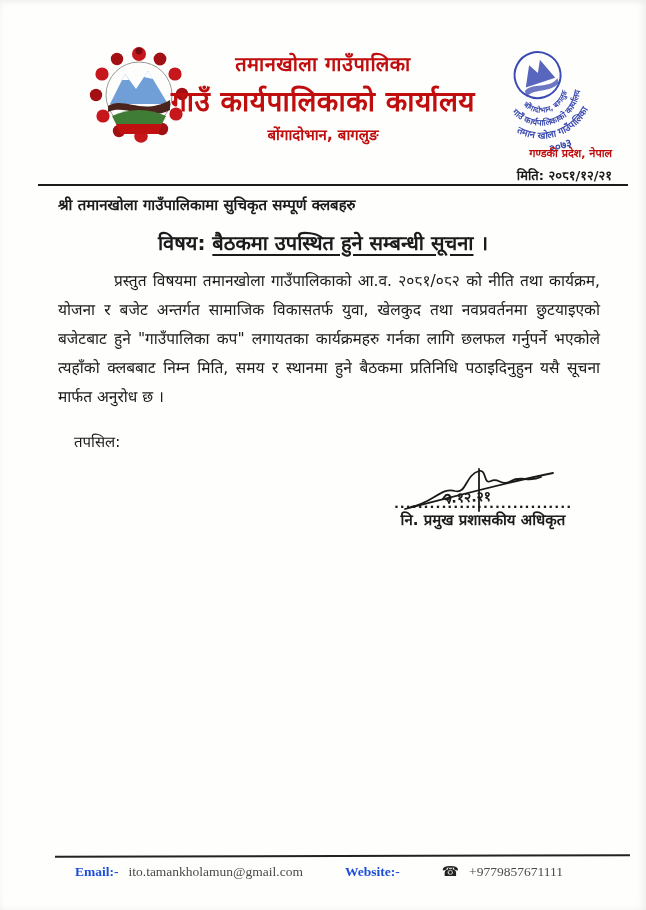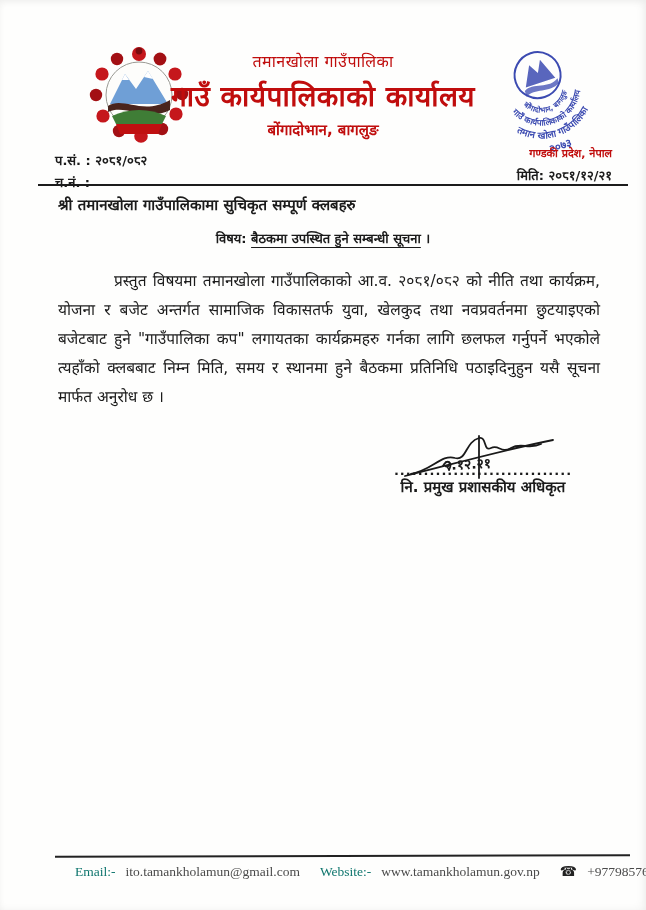--- a/index.html
+++ b/index.html
@@ -10,37 +10,37 @@
     position:relative; width:646px; height:910px; margin:0 auto;
     background:#fefefd;
     box-shadow: inset -3px 0 8px rgba(0,0,0,.05), inset 0 3px 6px rgba(0,0,0,.03);
     overflow:hidden;
   }
 
   
   .letterhead { position:relative; height:188px; }
   .logo { position:absolute; left:88px; top:44px; width:102px; height:106px; }
   .head-center { position:absolute; left:150px; right:150px; top:50px; text-align:center; color:#c00d0d; }
-  .head-line1 { font-size:16px; font-weight:normal; letter-spacing:.5px; }
+  .head-line1 { font-size:20px; font-weight:bold; letter-spacing:.5px; }
   .head-line2 { font-size:28px; font-weight:bold; margin-top:4px; letter-spacing:.5px; }
   .head-line3 { font-size:15px; font-weight:bold; margin-top:5px; }
   .stamp { position:absolute; left:478px; top:36px; width:134px; height:124px; transform:rotate(-18deg); opacity:.92; }
 
   .ref-left { position:absolute; left:55px; top:150px; font-size:13px; font-weight:600; line-height:22px; }
   .ref-right { position:absolute; right:34px; top:143px; text-align:right; font-size:13px; line-height:22px; }
   .province { color:#c00d0d; font-weight:bold; font-size:11px;margin-left:41px; }
   .ref-date { font-weight:600; }
   .head-rule { position:absolute; left:38px; right:18px; top:184px; border-top:2.6px solid #1c1c1c; }
 
   
   .addressee { padding:6px 48px 0 58px; font-size:15px; font-weight:700; }
-  .subject-row { margin-top:15px; text-align:center; font-size:13px; font-weight:600; }
+  .subject-row { margin-top:15px; text-align:center; font-size:20px; font-weight:600; }
   .subject-underline { text-decoration:underline; text-underline-offset:4px; }
   .body-par {
-    margin-top:20px; padding:0 46px 0 58px;
+    margin-top:11px; padding:0 46px 0 58px;
     font-size:15.5px; line-height:29px; text-align:justify; text-indent:56px;
     font-weight:500;
   }
   .schedule { margin-top:16px; padding-left:74px; font-size:15px; line-height:29px; font-weight:500; }
   .sched-line span { margin-right:4px; }
 
   
   .sign-block { width:250px; margin:4px 38px 0 auto; text-align:center; position:relative; }
   .sign-svg { display:block; margin:0 auto -14px auto; }
   .sign-dots { font-size:13px; letter-spacing:1px; font-weight:bold; line-height:10px; }
@@ -49,21 +49,21 @@
   .sign-title { font-size:15px; font-weight:600; }
 
   
   .footer { position:absolute; left:0; right:0; bottom:30px; }
   .footer-rule { margin:0 16px 0 55px; border-top:2.4px solid #222; transform:rotate(-.15deg); }
   .footer-row {
     display:flex; align-items:baseline; gap:10px;
     padding:6px 20px 0 75px;
     font-family:"Liberation Serif", serif; font-size:13.5px; color:#4a4a4a;
   }
-  .footer-label { font-weight:normal; color:#0f766e; }
+  .footer-label { font-weight:bold; color:#1d4ed8; }
   .footer-gap { width:22px; }
   .phone-icon { font-family:"DejaVu Sans", sans-serif; color:#222; font-size:14px; }
 </style>
 </head>
 <body>
 
 <div class="page">
 
   <div class="letterhead">
 
@@ -122,29 +122,20 @@
         <text font-size="8.5" font-weight="bold" font-family="'DejaVu Sans', sans-serif">
           <textPath href="#arcMid" startOffset="50%" text-anchor="middle">गाउँ कार्यपालिकाको कार्यालय</textPath>
         </text>
         <text font-size="7.5" font-weight="bold" font-family="'DejaVu Sans', sans-serif">
           <textPath href="#arcInner" startOffset="50%" text-anchor="middle">बोंगादोभान, बागलुङ</textPath>
         </text>
         <text x="67" y="116" font-size="11" font-weight="bold" text-anchor="middle">२०७३</text>
       </g>
     </svg>
 
-    <div class="ref-left">
-      <div>
-        <span>प.सं. :</span>
-        <span>२०८१/०८२</span>
-      </div>
-      <div>
-        <span>च.नं. :</span>
-      </div>
-    </div>
 
     <div class="ref-right">
       <div class="province">गण्डकी प्रदेश, नेपाल</div>
       <div class="ref-date">
         <span>मिति:</span>
         <span>२०८१/१२/२१</span>
       </div>
     </div>
 
     <div class="head-rule"></div>
@@ -154,20 +145,21 @@
 
   <div class="subject-row">
     <span>विषय:</span>
     <span class="subject-underline">बैठकमा उपस्थित हुने सम्बन्धी सूचना</span>
     <span>।</span>
   </div>
 
   <p class="body-par">प्रस्तुत विषयमा तमानखोला गाउँपालिकाको आ.व. २०८१/०८२ को नीति तथा कार्यक्रम, योजना र बजेट अन्तर्गत सामाजिक विकासतर्फ युवा, खेलकुद तथा नवप्रवर्तनमा छुटयाइएको बजेटबाट हुने "गाउँपालिका कप" लगायतका कार्यक्रमहरु गर्नका लागि छलफल गर्नुपर्ने भएकोले त्यहाँको क्लबबाट निम्न मिति, समय र स्थानमा हुने बैठकमा प्रतिनिधि पठाइदिनुहुन यसै सूचना मार्फत अनुरोध छ ।</p>
 
   <div class="schedule">
+    <div>तपसिल:</div>
   </div>
 
   <div class="sign-block">
     <svg class="sign-svg" width="200" height="52" viewBox="0 0 200 52" aria-hidden="true">
       <g fill="none" stroke="#1a1a1a" stroke-width="1.8" stroke-linecap="round">
         <path d="M28,46 C50,42 58,26 72,30 C84,33 82,14 96,10 C104,8 100,24 108,20 C116,16 118,26 128,20 C138,14 146,22 158,16"></path>
         <path d="M22,48 C70,36 120,22 170,12"></path>
         <path d="M96,8 L96,50"></path>
         <path d="M60,38 C64,30 70,34 66,42"></path>
       </g>
@@ -177,20 +169,19 @@
     <div class="sign-title">नि. प्रमुख प्रशासकीय अधिकृत</div>
   </div>
 
   <div class="footer">
     <div class="footer-rule"></div>
     <div class="footer-row">
       <span class="footer-label">Email:-</span>
       <span>ito.tamankholamun@gmail.com</span>
       <span class="footer-gap"></span>
       <span class="footer-label">Website:-</span>
-      <span>www.tamankholamun.gov.np</span>
       <span class="footer-gap"></span>
       <span class="phone-icon">☎</span>
       <span>+9779857671111</span>
     </div>
   </div>
 
 </div>
 
 </body></html>

